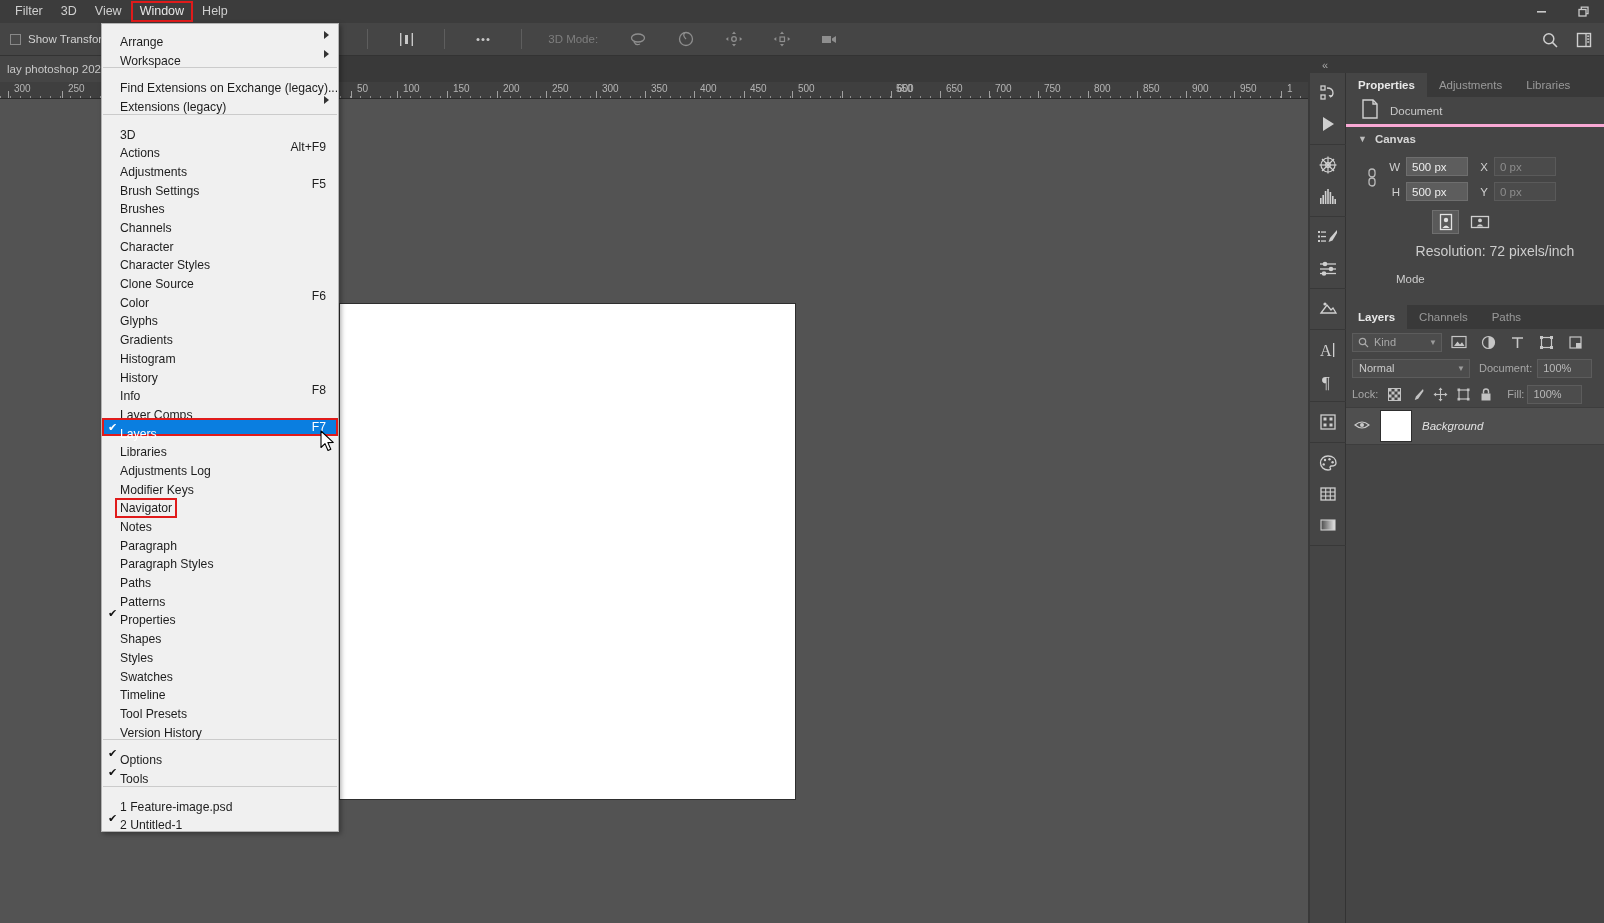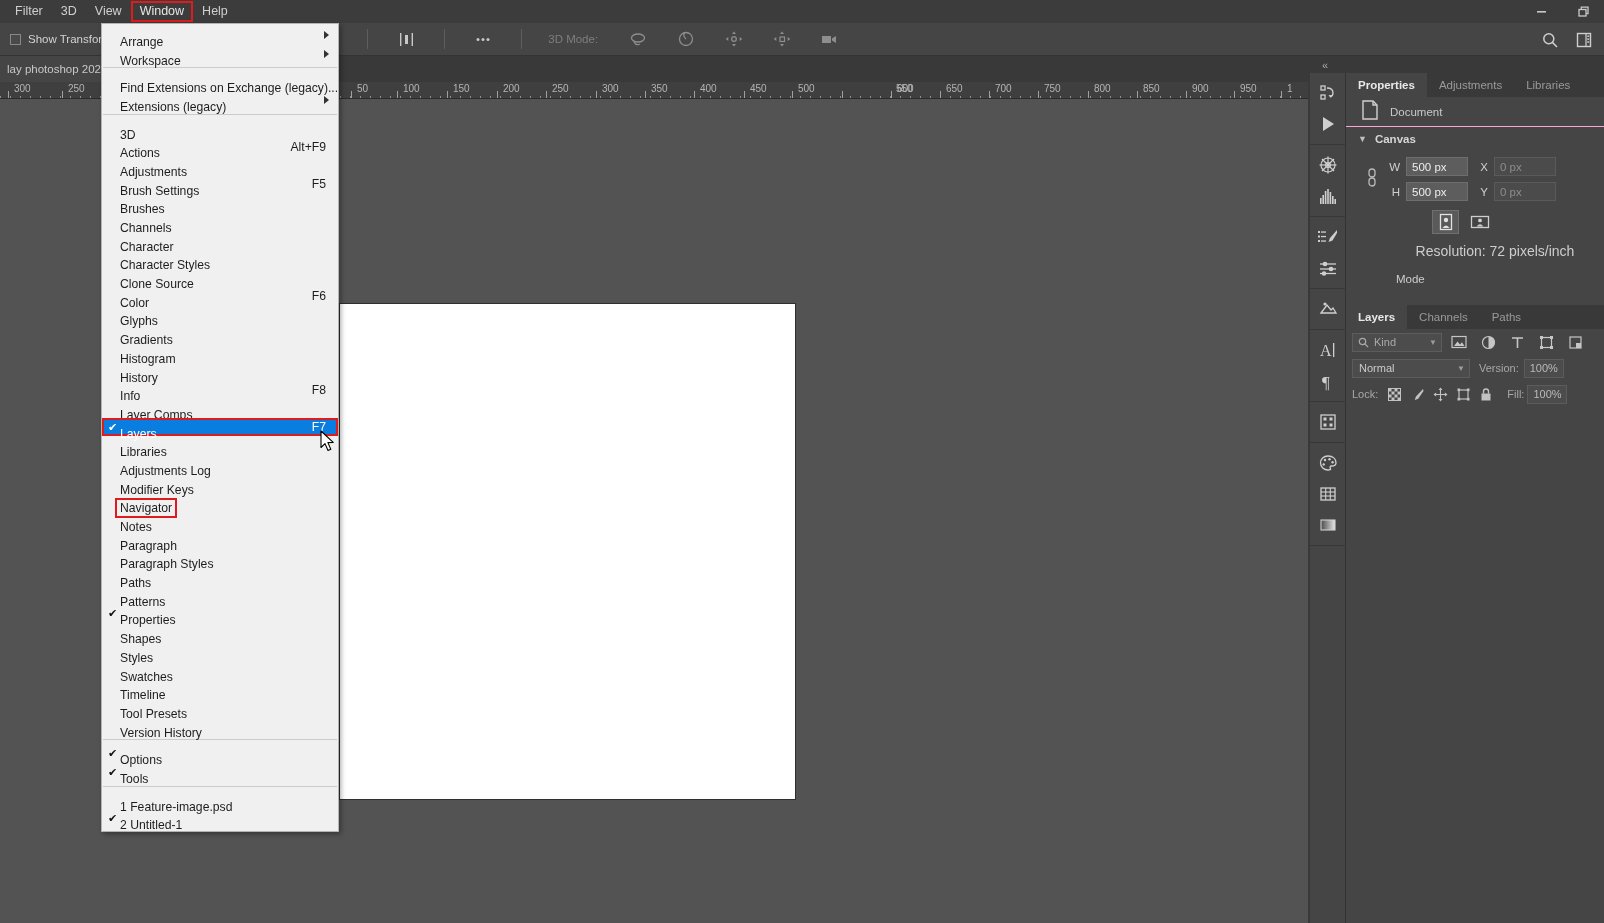--- a/index.html
+++ b/index.html
@@ -112,21 +112,21 @@
   
   .ptabs { display: flex; height: 24px; background: #393939; }
   .ptab {
     padding: 0 12px; height: 24px; display: flex; align-items: center;
     font-size: 11.5px; color: #9a9a9a; background: #393939; white-space: nowrap;
   }
   .ptab.sel { background: #454545; color: #e8e8e8; font-weight: bold; }
 
   .prop-head {
     height: 30px; display: flex; align-items: center; gap: 10px;
-    padding-left: 14px; border-bottom: 1px solid #f9a8d4;
+    padding-left: 14px; border-bottom: 3px solid #f9a8d4;
   }
   .prop-head .dtext { font-size: 11.5px; color: #c9c9c9; }
 
   .sect-head {
     height: 24px; display: flex; align-items: center; gap: 8px; padding-left: 12px;
     font-size: 11.5px; color: #d6d6d6; font-weight: bold;
   }
   .chev { color: #bdbdbd; font-size: 9px; }
 
   .canvas-fields { padding: 3px 0 0 0; position: relative; }
@@ -160,21 +160,21 @@
 
   .lrow-blend { display: flex; align-items: center; height: 26px; padding: 0 6px; gap: 5px; }
   .blendbox {
     width: 118px; height: 19px; background: #4c4c4c; border: 1px solid #5c5c5c;
     display: flex; align-items: center; padding-left: 6px;
     font-size: 11px; color: #cacaca;
   }
   .blendbox .kchev { margin-left: auto; margin-right: 4px; color: #9b9b9b; font-size: 8px; }
   .oplab { font-size: 11px; color: #a8a8a8; margin-left: 4px; }
   .opval {
-    width: 40px; height: 19px; background: #4c4c4c; border: 1px solid #5c5c5c;
+    width: 55px; height: 19px; background: #4c4c4c; border: 1px solid #5c5c5c;
     font-size: 11px; color: #b9b9b9; display: flex; align-items: center; padding-left: 5px;
   }
 
   .lrow-lock { display: flex; align-items: center; height: 26px; padding: 0 6px; gap: 3px; }
   .locklab { font-size: 11px; color: #a8a8a8; margin-right: 3px; }
   .lock-icon { width: 20px; height: 20px; display: flex; align-items: center; justify-content: center; }
   .filllab { font-size: 11px; color: #a8a8a8; margin-left: 8px; }
 
   .layer-item {
     display: flex; align-items: center; height: 38px; background: #4f4f4f;
@@ -767,21 +767,21 @@
             <rect x="8" y="8" width="5" height="5" fill="#c6c6c6"></rect>
           </svg>
         </div>
       </div>
 
       <div class="lrow-blend">
         <div class="blendbox">
           <span>Normal</span>
           <span class="kchev">▼</span>
         </div>
-        <span class="oplab">Version:</span>
+        <span class="oplab">Document:</span>
         <div class="opval">100%</div>
       </div>
 
       <div class="lrow-lock">
         <span class="locklab">Lock:</span>
         <div class="lock-icon">
           <svg width="13" height="13" viewBox="0 0 13 13">
             <rect x="0.5" y="0.5" width="12" height="12" fill="none" stroke="#c2c2c2" stroke-width="1"></rect>
             <g fill="#c2c2c2">
                 <rect x="0.5" y="0.5" width="3" height="3"></rect>
@@ -821,20 +821,30 @@
         <div class="lock-icon">
           <svg width="14" height="15" viewBox="0 0 14 15">
             <rect x="2.5" y="6.5" width="9" height="7" fill="#c2c2c2"></rect>
             <path d="M4.5 6.5 V4.5 a2.5 2.5 0 0 1 5 0 V6.5" fill="none" stroke="#c2c2c2" stroke-width="1.4"></path>
           </svg>
         </div>
         <span class="filllab">Fill:</span>
         <div class="opval">100%</div>
       </div>
 
+      <div id="layer-list">
+          <div class="layer-item">
+            <span><svg width="16" height="12" viewBox="0 0 16 12">
+                <path d="M1 6 q7 -6 14 0 q-7 6 -14 0 z" fill="none" stroke="#c9c9c9" stroke-width="1.2"></path>
+                <circle cx="8" cy="6" r="2" fill="#c9c9c9"></circle>
+              </svg></span>
+            <div class="layer-thumb" style="background: rgb(255, 255, 255);"></div>
+            <span class="layer-name">Background</span>
+          </div>
+        </div>
     </div>
   </div>
 
   <div class="dropdown" id="window-dropdown">
       <div class="dd-item">
         <span class="lbl">Arrange</span>
         <span class="submenu-arrow"></span>
       </div>
       <div class="dd-item">
         <span class="lbl">Workspace</span>

